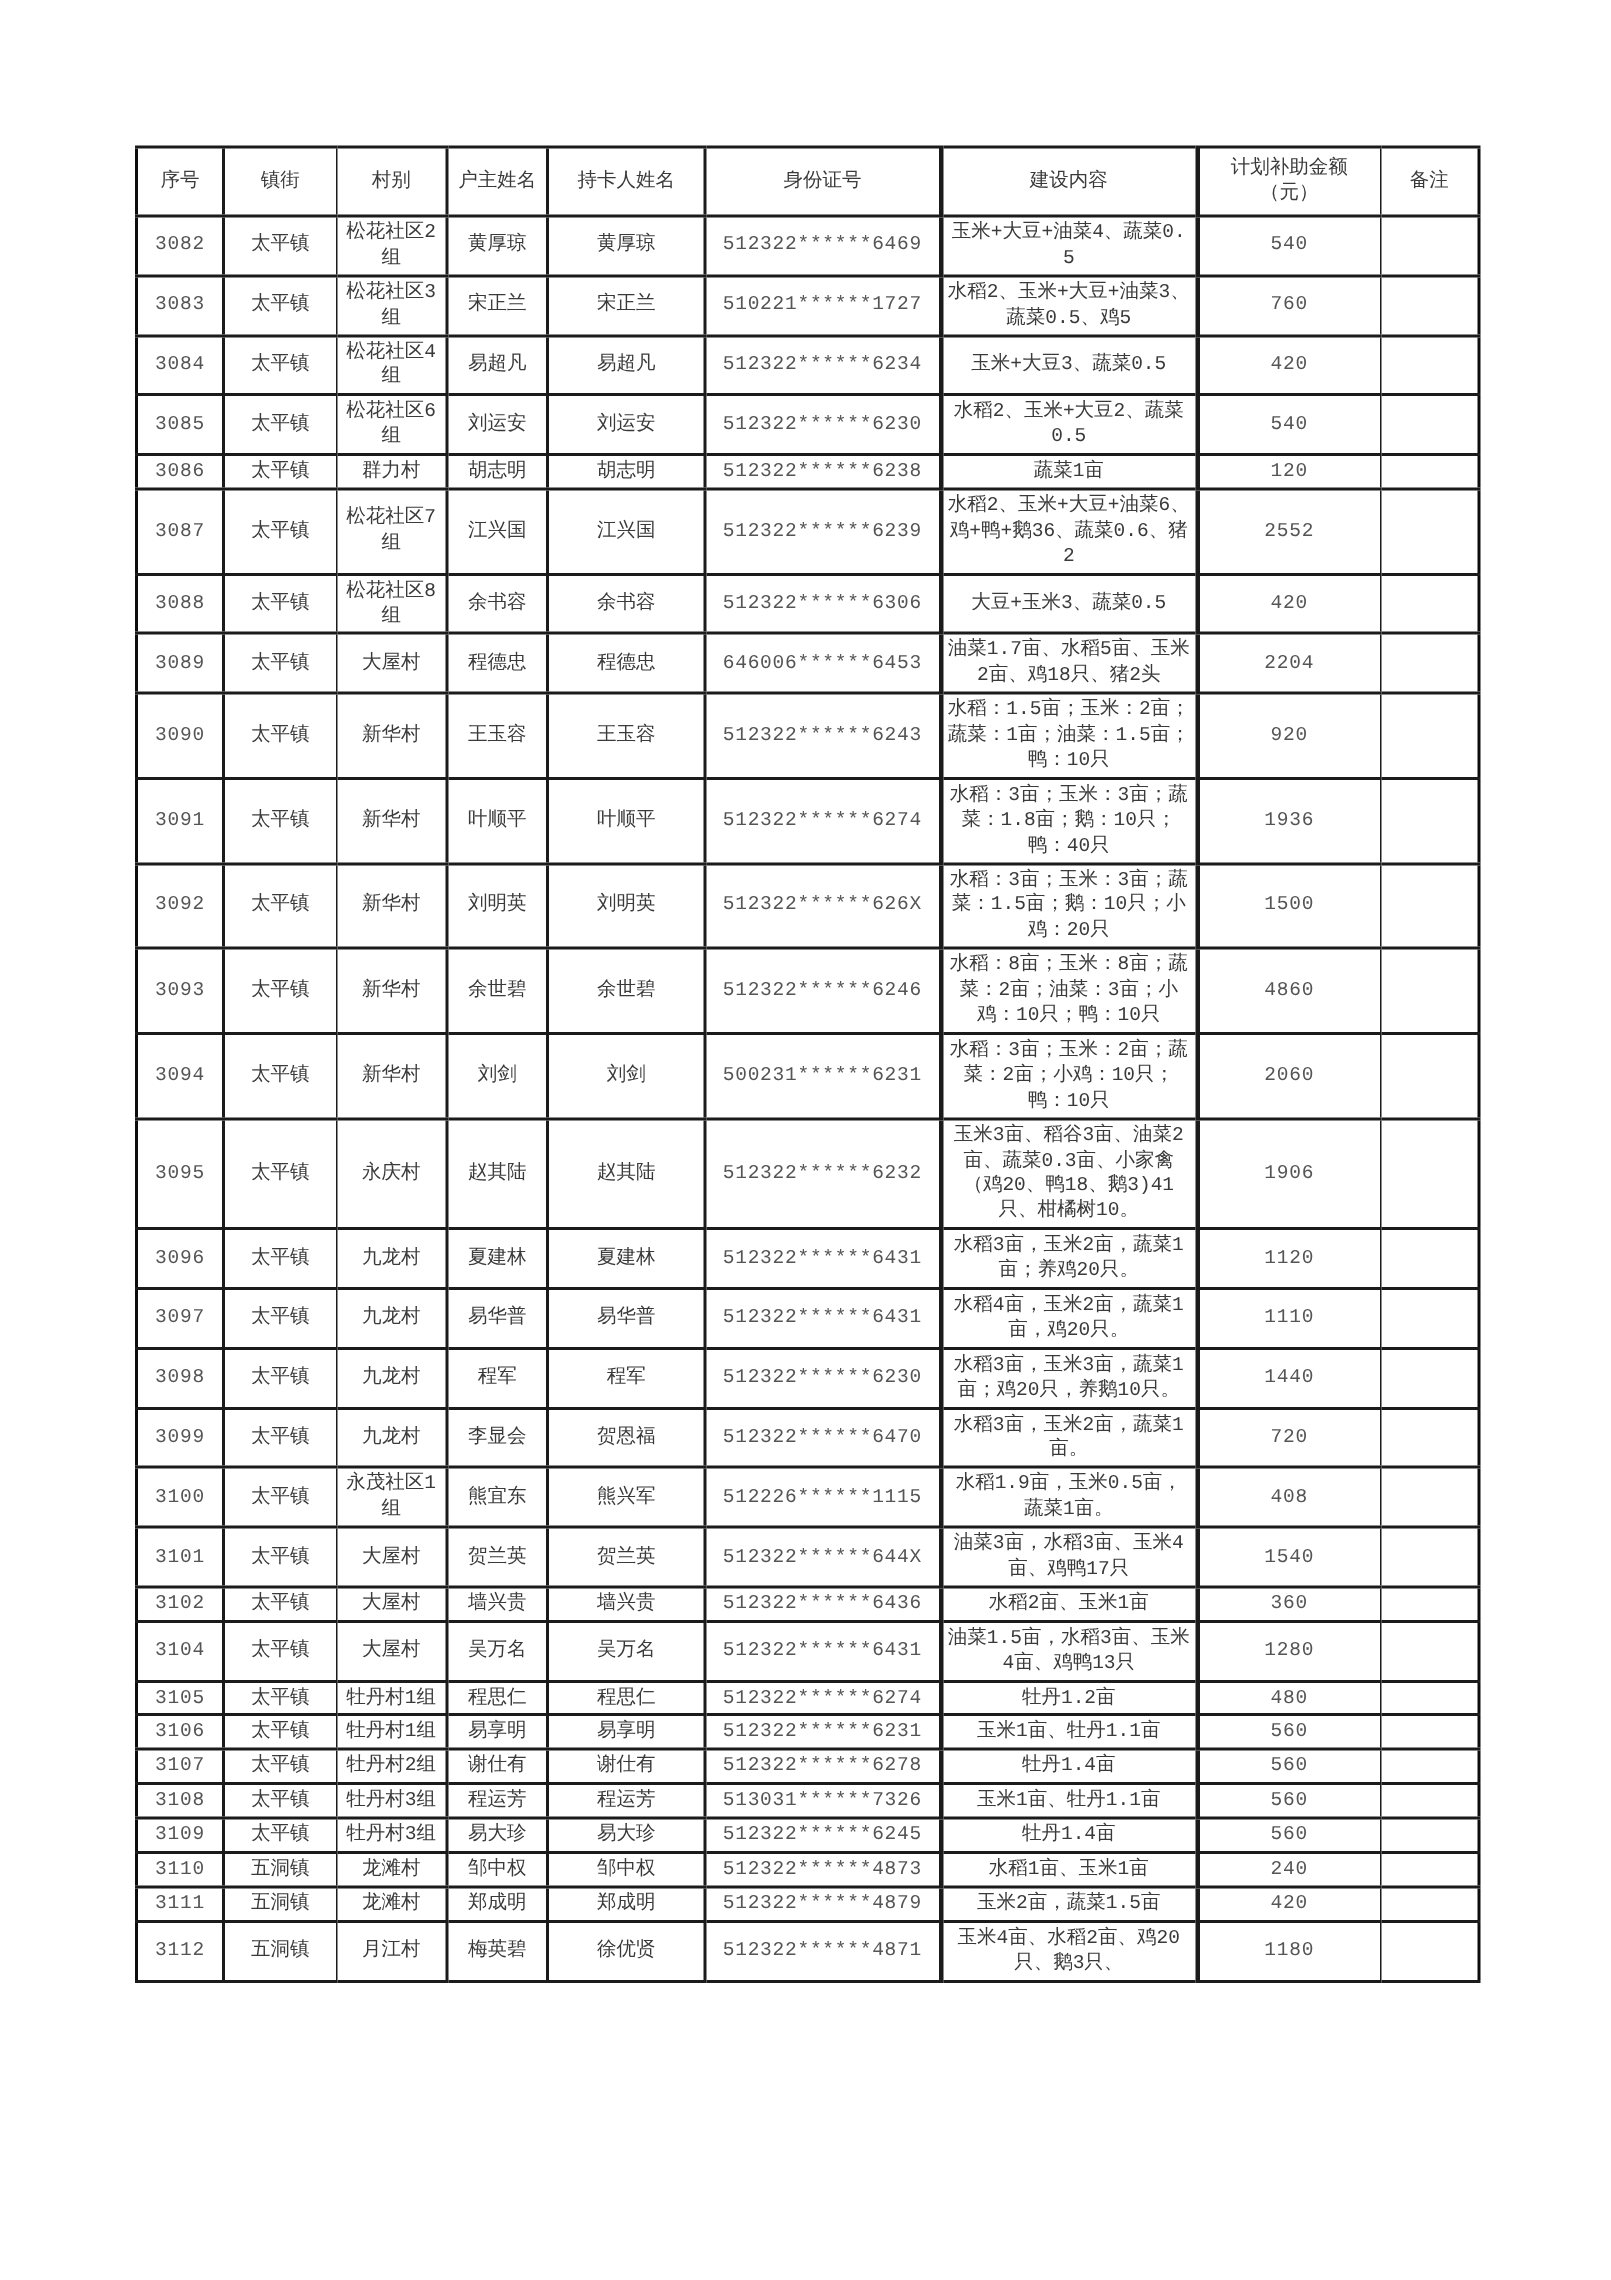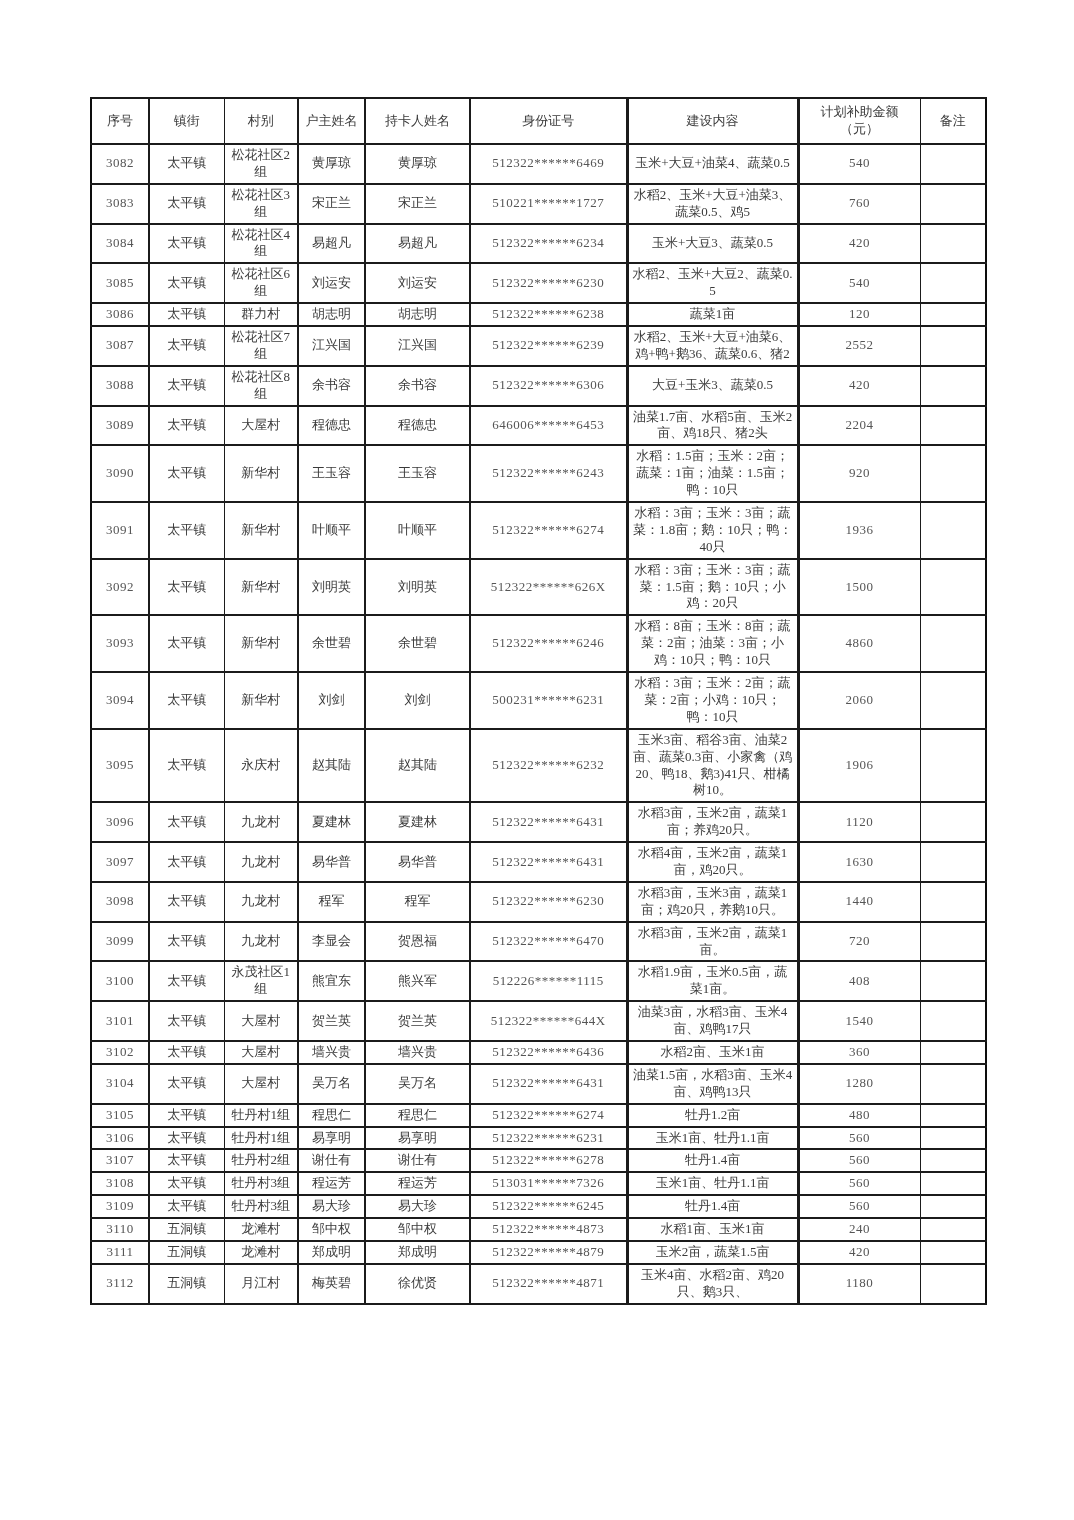--- a/index.html
+++ b/index.html
@@ -3,21 +3,21 @@
 <meta charset="utf-8">
 <style>
   html, body { margin: 0; padding: 0; background: #e8e8e8; }
   .page {
     position: relative;
     width: 1074px;
     height: 1520px;
     background: #ffffff;
     margin: 0 auto;
     overflow: hidden;
-    font-family: Liberation Serif, serif;
+    font-family: Liberation Mono, monospace;
     color: #3a3a3a;
   }
   table.subsidy {
     position: absolute;
     left: 90px;
     top: 97px;
     width: 895px;
     border-collapse: collapse;
     table-layout: fixed;
     border: 2px solid #0d0d0d;
@@ -258,21 +258,21 @@
           <td class="c8"></td>
         </tr>
         <tr>
           <td class="c0">3097</td>
           <td class="c1">太平镇</td>
           <td class="c2">九龙村</td>
           <td class="c3">易华普</td>
           <td class="c4">易华普</td>
           <td class="c5">512322******6431</td>
           <td class="c6">水稻4亩，玉米2亩，蔬菜1亩，鸡20只。</td>
-          <td class="c7">1630</td>
+          <td class="c7">1110</td>
           <td class="c8"></td>
         </tr>
         <tr>
           <td class="c0">3098</td>
           <td class="c1">太平镇</td>
           <td class="c2">九龙村</td>
           <td class="c3">程军</td>
           <td class="c4">程军</td>
           <td class="c5">512322******6230</td>
           <td class="c6">水稻3亩，玉米3亩，蔬菜1亩；鸡20只，养鹅10只。</td>

